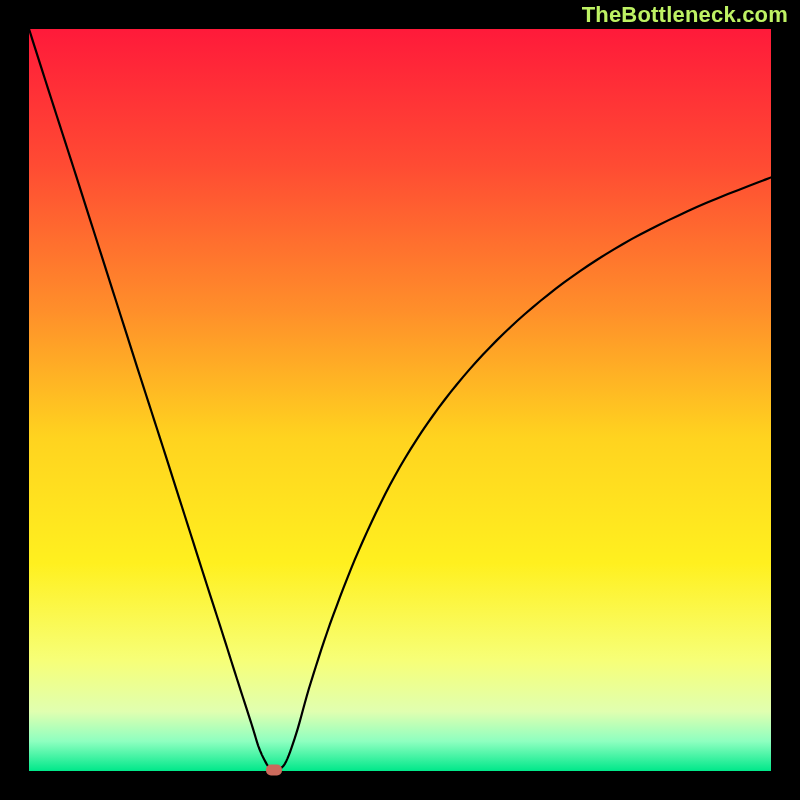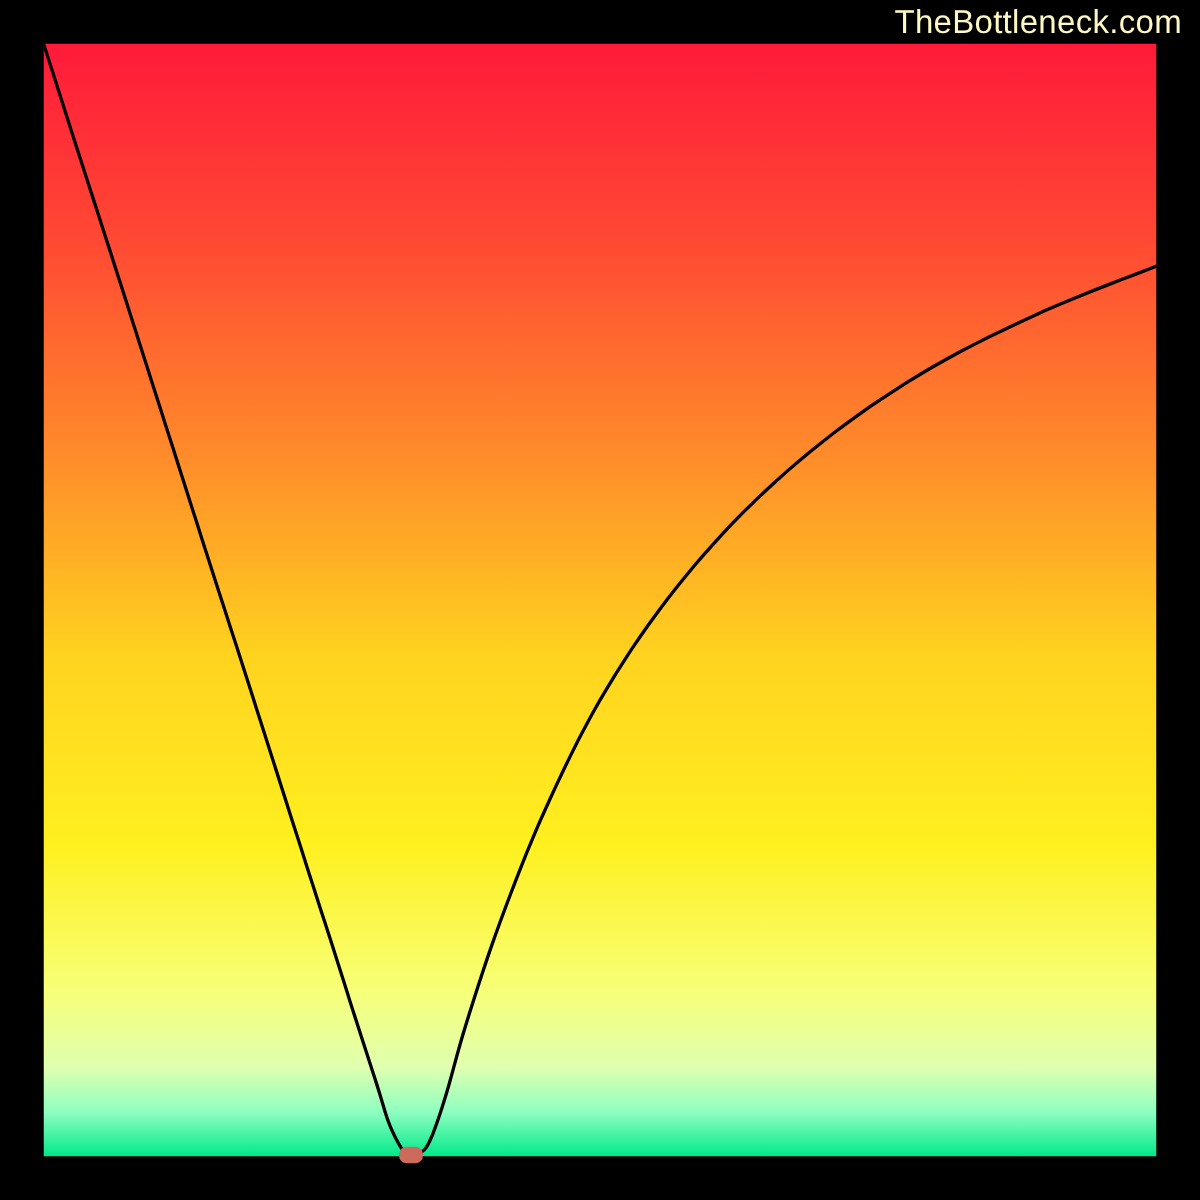--- a/index.html
+++ b/index.html
@@ -14,23 +14,23 @@
   .frame {
     position: relative;
     width: 800px;
     height: 800px;
     background: #000000;
   }
   .watermark {
     position: absolute;
     top: 2px;
     right: 12px;
-    color: #fef9c3;
+    color: #bef264;
     font-size: 22px;
-    font-weight: 400;
+    font-weight: 700;
     letter-spacing: 0.2px;
     z-index: 5;
   }
   .plot-area {
     position: absolute;
     left: 29px;
     top: 29px;
     width: 742px;
     height: 742px;
     z-index: 1;

